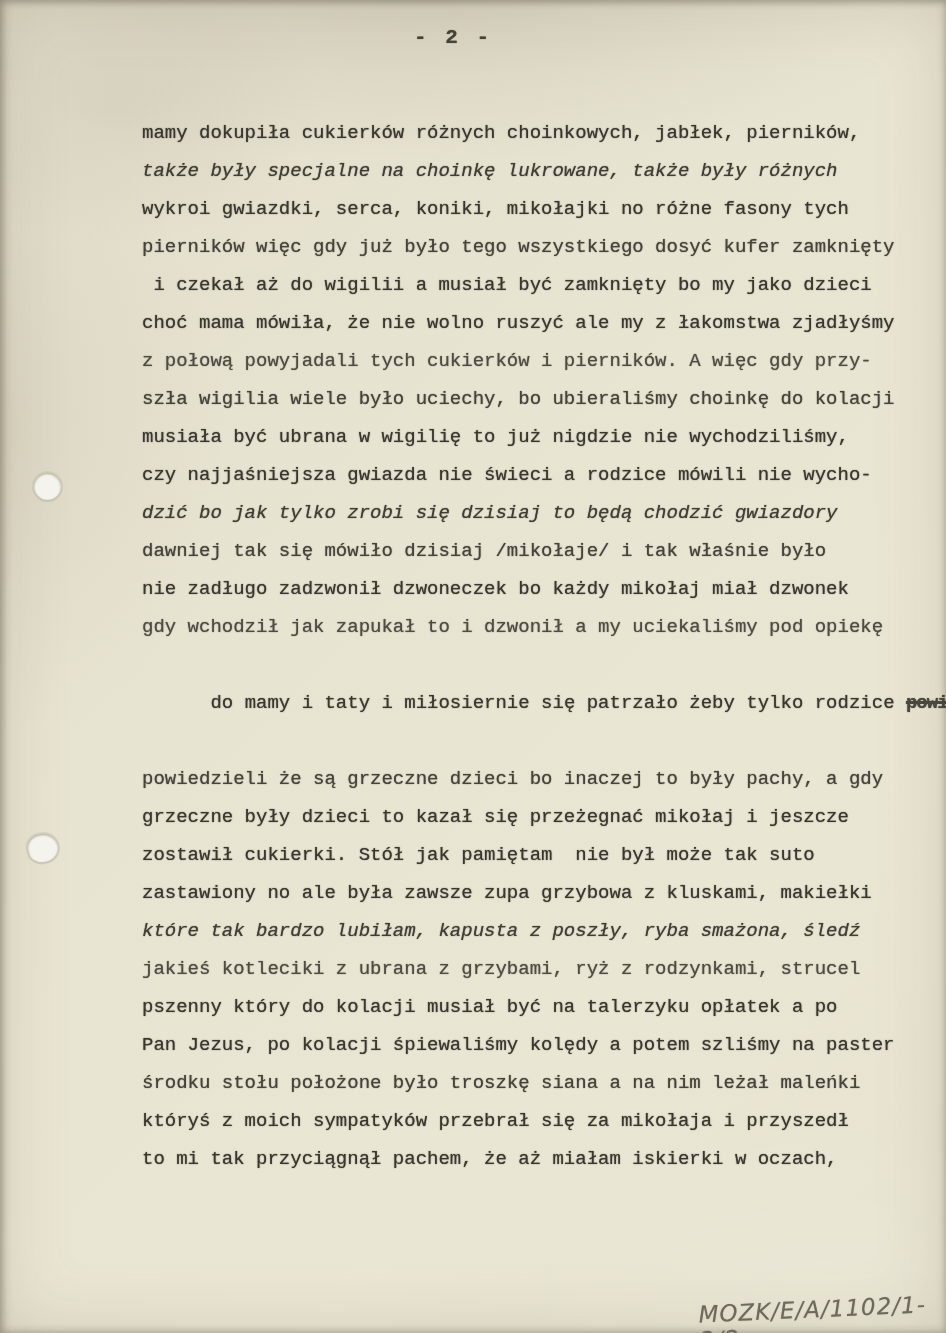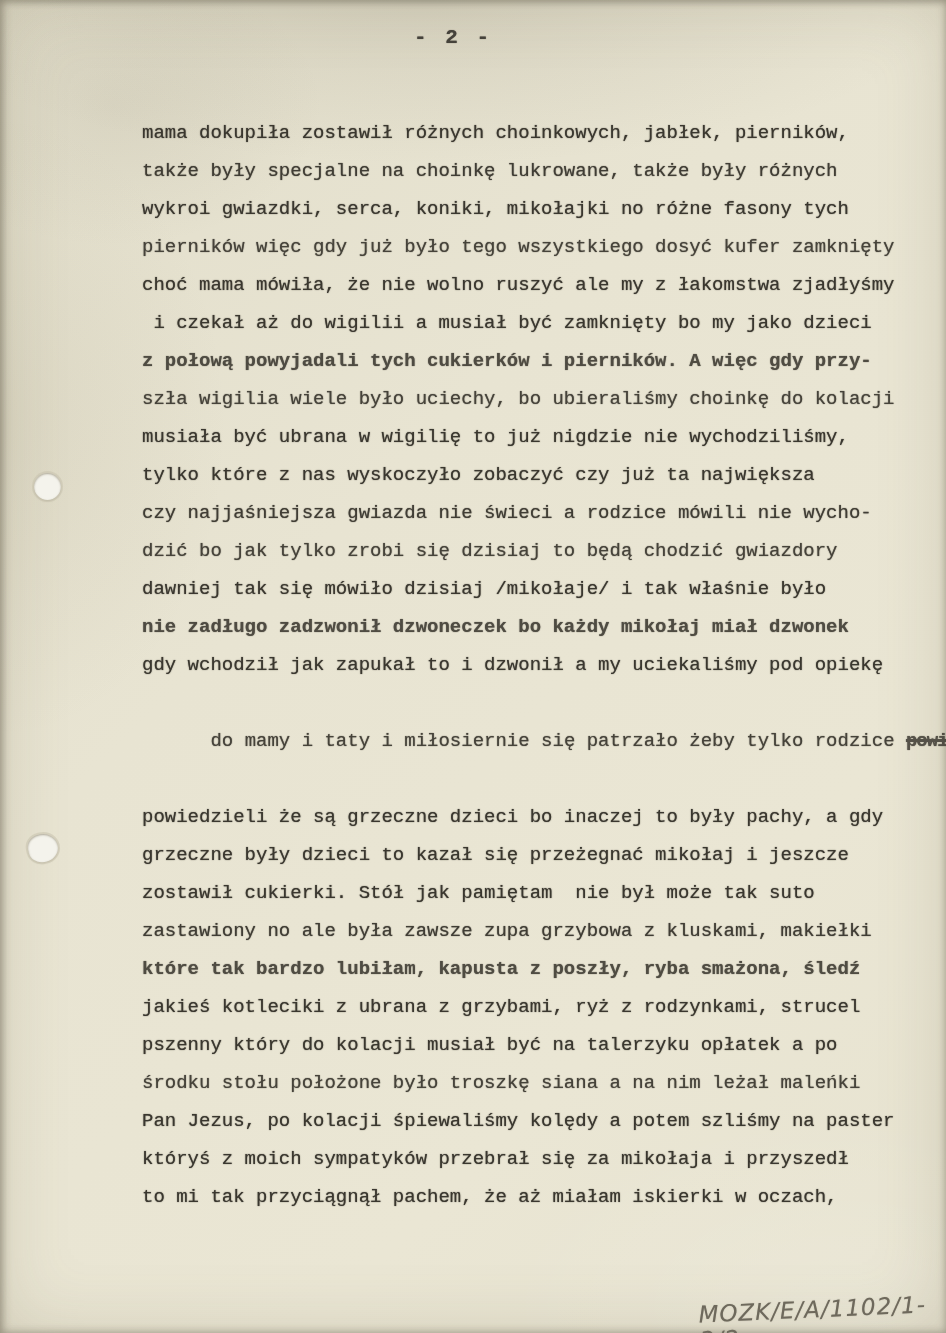--- a/index.html
+++ b/index.html
@@ -29,22 +29,22 @@
   }
   .text-block{
     position:absolute;left:142px;top:114px;width:786px;
     font-size:19px;line-height:38px;
     color:#3a372f;
     text-shadow:0 0 1px rgba(58,54,46,0.75), 0 0 2px rgba(58,54,46,0.18);
   }
   .line{white-space:pre;}
   
   .line:nth-child(4n){opacity:.93;}
-  .line:nth-child(7n){opacity:.88;font-weight:bold;}
-  .line:nth-child(9n+2){opacity:.96;}
+  .line:nth-child(7n){opacity:.88;}
+  .line:nth-child(9n+2){opacity:.96;font-style:italic;}
   .strike{
     font-weight:bold;
     text-decoration:line-through;
     text-decoration-thickness:3px;
     filter:blur(.4px);
     letter-spacing:-1px;
     opacity:.9;
   }
   .hole{
     position:absolute;border-radius:50%;
@@ -70,46 +70,45 @@
 <body>
 
 <div class="paper">
 
   <div class="page-number">- 2 -</div>
 
   <div class="hole hole-top"></div>
   <div class="hole hole-bottom"></div>
 
   <div class="text-block">
-    <div class="line">mama dokupiła zostawił różnych choinkowych, jabłek, pierników,</div>
+    <div class="line">mamy dokupiła cukierków różnych choinkowych, jabłek, pierników,</div>
     <div class="line">także były specjalne na choinkę lukrowane, także były różnych</div>
     <div class="line">wykroi gwiazdki, serca, koniki, mikołajki no różne fasony tych</div>
     <div class="line">pierników więc gdy już było tego wszystkiego dosyć kufer zamknięty</div>
+    <div class="line"> i czekał aż do wigilii a musiał być zamknięty bo my jako dzieci</div>
     <div class="line">choć mama mówiła, że nie wolno ruszyć ale my z łakomstwa zjadłyśmy</div>
-    <div class="line"> i czekał aż do wigilii a musiał być zamknięty bo my jako dzieci</div>
     <div class="line">z połową powyjadali tych cukierków i pierników. A więc gdy przy-</div>
     <div class="line">szła wigilia wiele było uciechy, bo ubieraliśmy choinkę do kolacji</div>
     <div class="line">musiała być ubrana w wigilię to już nigdzie nie wychodziliśmy,</div>
-    <div class="line">tylko które z nas wyskoczyło zobaczyć czy już ta największa</div>
     <div class="line">czy najjaśniejsza gwiazda nie świeci a rodzice mówili nie wycho-</div>
     <div class="line">dzić bo jak tylko zrobi się dzisiaj to będą chodzić gwiazdory</div>
     <div class="line">dawniej tak się mówiło dzisiaj /mikołaje/ i tak właśnie było</div>
     <div class="line">nie zadługo zadzwonił dzwoneczek bo każdy mikołaj miał dzwonek</div>
     <div class="line">gdy wchodził jak zapukał to i dzwonił a my uciekaliśmy pod opiekę</div>
     <div class="line">
       <span>do mamy i taty i miłosiernie się patrzało żeby tylko rodzice </span><span class="strike">powied</span>
     </div>
     <div class="line">powiedzieli że są grzeczne dzieci bo inaczej to były pachy, a gdy</div>
     <div class="line">grzeczne były dzieci to kazał się przeżegnać mikołaj i jeszcze</div>
     <div class="line">zostawił cukierki. Stół jak pamiętam  nie był może tak suto</div>
     <div class="line">zastawiony no ale była zawsze zupa grzybowa z kluskami, makiełki</div>
     <div class="line">które tak bardzo lubiłam, kapusta z poszły, ryba smażona, śledź</div>
     <div class="line">jakieś kotleciki z ubrana z grzybami, ryż z rodzynkami, strucel</div>
     <div class="line">pszenny który do kolacji musiał być na talerzyku opłatek a po</div>
+    <div class="line">Pan Jezus, po kolacji śpiewaliśmy kolędy a potem szliśmy na paster</div>
     <div class="line">środku stołu położone było troszkę siana a na nim leżał maleńki</div>
-    <div class="line">Pan Jezus, po kolacji śpiewaliśmy kolędy a potem szliśmy na paster</div>
     <div class="line">któryś z moich sympatyków przebrał się za mikołaja i przyszedł</div>
     <div class="line">to mi tak przyciągnął pachem, że aż miałam iskierki w oczach,</div>
   </div>
 
   <div class="archive-code">MOZK/E/A/1102/1-3/2</div>
 
 </div>
 
 </body></html>

